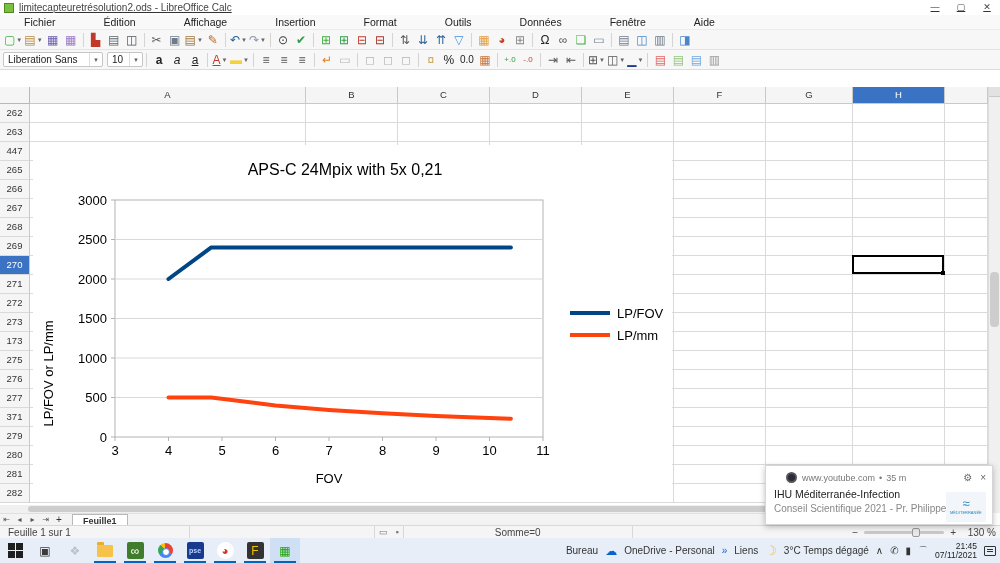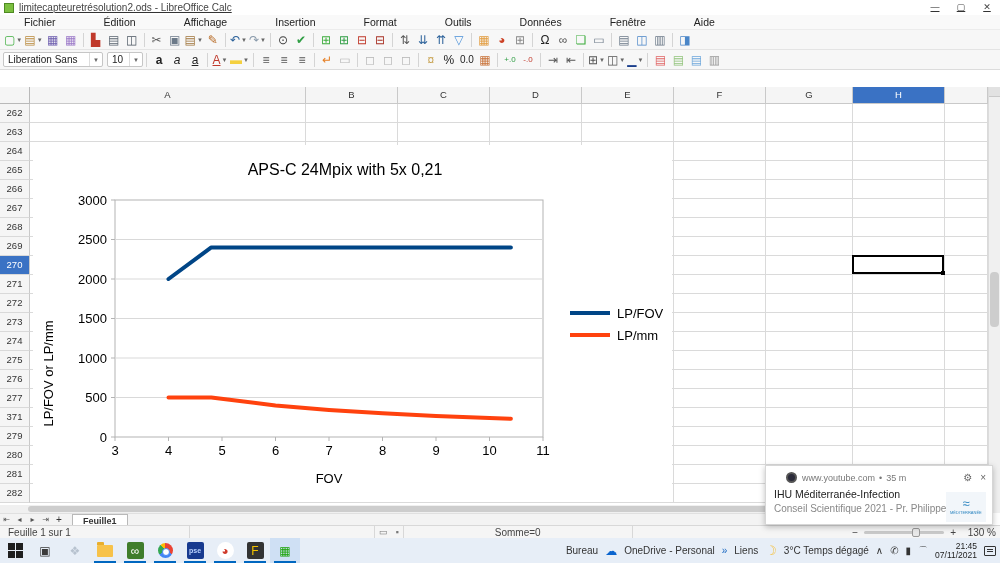--- a/index.html
+++ b/index.html
@@ -427,41 +427,41 @@
       <div class="vline" style="left: 581px; height: 399px;"></div>
       <div class="vline" style="left: 673px; height: 399px;"></div>
       <div class="vline" style="left: 765px; height: 399px;"></div>
       <div class="vline" style="left: 852px; height: 399px;"></div>
       <div class="vline" style="left: 944px; height: 399px;"></div>
       <div class="vline" style="left: 987px; height: 399px;"></div>
       <div class="rowhead" style="top: 17px; height: 19px;">262</div>
       <div class="hline" style="top: 35px; width: 958px;"></div>
       <div class="rowhead" style="top: 36px; height: 19px;">263</div>
       <div class="hline" style="top: 54px; width: 958px;"></div>
-      <div class="rowhead" style="top: 55px; height: 19px;">264</div>
+      <div class="rowhead" style="top: 55px; height: 19px;">447</div>
       <div class="hline" style="top: 73px; width: 958px;"></div>
       <div class="rowhead" style="top: 74px; height: 19px;">265</div>
       <div class="hline" style="top: 92px; width: 958px;"></div>
       <div class="rowhead" style="top: 93px; height: 19px;">266</div>
       <div class="hline" style="top: 111px; width: 958px;"></div>
       <div class="rowhead" style="top: 112px; height: 19px;">267</div>
       <div class="hline" style="top: 130px; width: 958px;"></div>
       <div class="rowhead" style="top: 131px; height: 19px;">268</div>
       <div class="hline" style="top: 149px; width: 958px;"></div>
       <div class="rowhead" style="top: 150px; height: 19px;">269</div>
       <div class="hline" style="top: 168px; width: 958px;"></div>
       <div class="rowhead sel" style="top: 169px; height: 19px;">270</div>
       <div class="hline" style="top: 187px; width: 958px;"></div>
       <div class="rowhead" style="top: 188px; height: 19px;">271</div>
       <div class="hline" style="top: 206px; width: 958px;"></div>
       <div class="rowhead" style="top: 207px; height: 19px;">272</div>
       <div class="hline" style="top: 225px; width: 958px;"></div>
       <div class="rowhead" style="top: 226px; height: 19px;">273</div>
       <div class="hline" style="top: 244px; width: 958px;"></div>
-      <div class="rowhead" style="top: 245px; height: 19px;">274</div>
+      <div class="rowhead" style="top: 245px; height: 19px;">173</div>
       <div class="hline" style="top: 263px; width: 958px;"></div>
       <div class="rowhead" style="top: 264px; height: 19px;">275</div>
       <div class="hline" style="top: 282px; width: 958px;"></div>
       <div class="rowhead" style="top: 283px; height: 19px;">276</div>
       <div class="hline" style="top: 301px; width: 958px;"></div>
       <div class="rowhead" style="top: 302px; height: 19px;">277</div>
       <div class="hline" style="top: 320px; width: 958px;"></div>
       <div class="rowhead" style="top: 321px; height: 19px;">371</div>
       <div class="hline" style="top: 339px; width: 958px;"></div>
       <div class="rowhead" style="top: 340px; height: 19px;">279</div>

